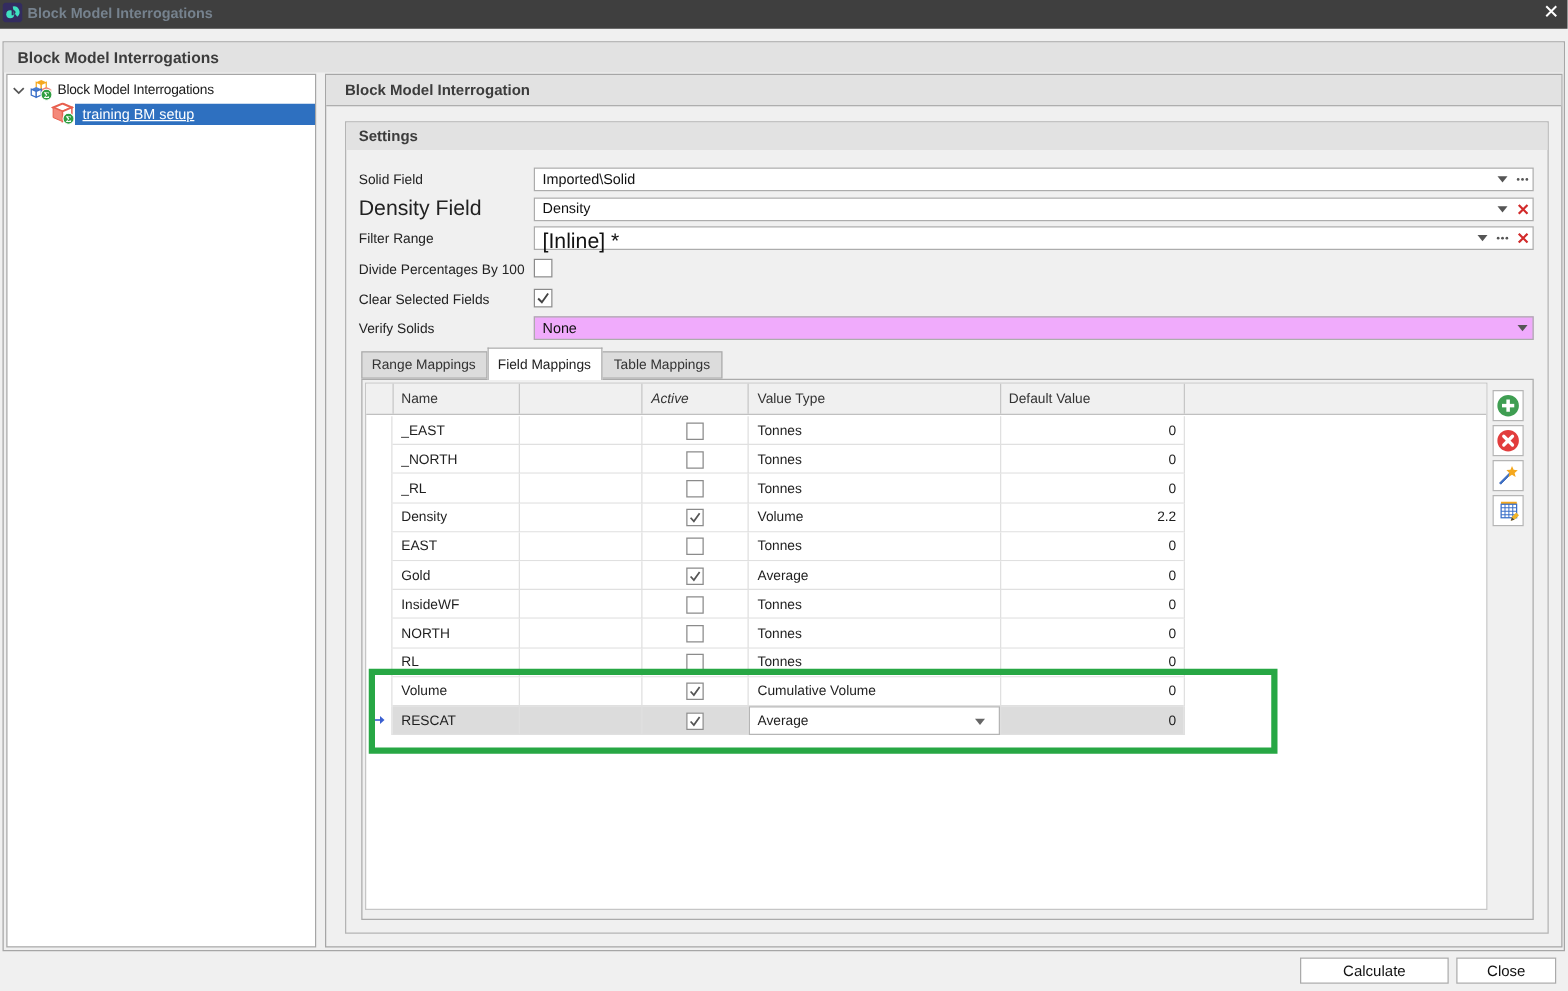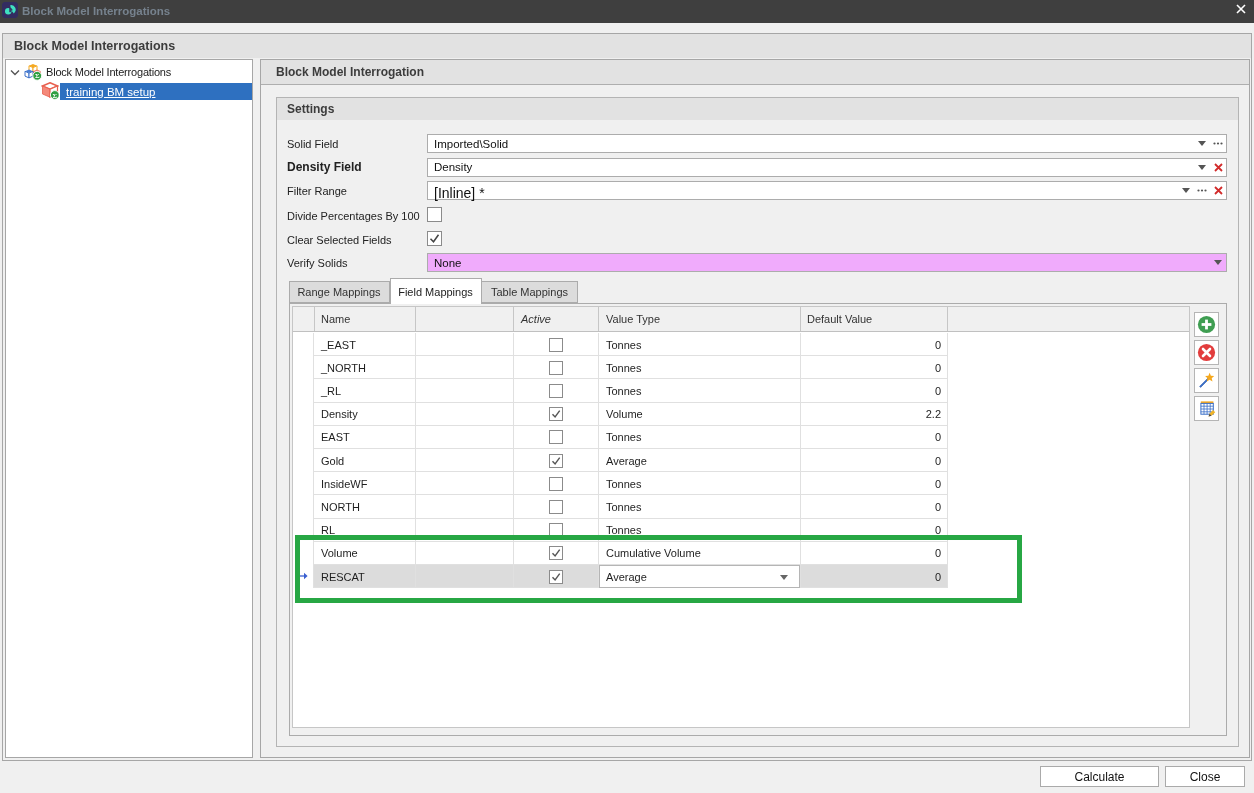--- a/index.html
+++ b/index.html
@@ -64,21 +64,21 @@
 
 <div style="position:absolute;left:260px;top:59px;width:990px;height:699px;border:1px solid #a6a6a6;box-sizing:border-box;background:#f0f0f0;"></div>
 <div style="position:absolute;left:261px;top:60px;width:988px;height:25px;background:#e2e2e2;border-bottom:1px solid #aeaeae;box-sizing:border-box;"></div>
 <div style="position:absolute;left:276px;top:60px;height:24px;display:flex;align-items:center;font-size:12px;font-weight:bold;color:#3c3c3c;">Block Model Interrogation</div>
 
 <div style="position:absolute;left:276px;top:97px;width:963px;height:650px;border:1px solid #b4b4b4;box-sizing:border-box;background:#f0f0f0;"></div>
 <div style="position:absolute;left:277px;top:98px;width:961px;height:22px;background:#e2e2e2;"></div>
 <div style="position:absolute;left:287px;top:98px;height:22px;display:flex;align-items:center;font-size:12px;font-weight:bold;color:#3c3c3c;">Settings</div>
 
 <div style="position:absolute;left:287px;top:134px;height:19px;display:flex;align-items:center;font-size:11px;color:#222;">Solid Field</div>
-<div style="position:absolute;left:287px;top:157.5px;height:19px;display:flex;align-items:center;font-size:12px;color:#222;font-weight:bold;">Density Field</div>
+<div style="position:absolute;left:287px;top:157.5px;height:19px;display:flex;align-items:center;font-size:17px;color:#222;">Density Field</div>
 <div style="position:absolute;left:287px;top:181px;height:19px;display:flex;align-items:center;font-size:11px;color:#222;">Filter Range</div>
 <div style="position:absolute;left:287px;top:206.5px;height:19px;display:flex;align-items:center;font-size:11px;color:#222;">Divide Percentages By 100</div>
 <div style="position:absolute;left:287px;top:230.5px;height:19px;display:flex;align-items:center;font-size:11px;color:#222;">Clear Selected Fields</div>
 <div style="position:absolute;left:287px;top:253px;height:19px;display:flex;align-items:center;font-size:11px;color:#222;">Verify Solids</div>
 <div style="position:absolute;left:427px;top:134px;width:800px;height:19px;background:#fff;border:1px solid #acacac;box-sizing:border-box;">
     <div style="position:absolute;left:6px;top:0;height:17px;display:flex;align-items:center;font-size:11.5px;color:#111;">Imported\Solid</div>
     <div style="position:absolute;left:782px;top:0;width:16px;height:17px;display:flex;align-items:center;justify-content:center;">
       <svg width="10" height="3" viewBox="0 0 10 3">
         <circle cx="1.5" cy="1.5" r="1.1" fill="#555"></circle>
         <circle cx="5" cy="1.5" r="1.1" fill="#555"></circle>
@@ -94,21 +94,21 @@
     <div style="position:absolute;left:782px;top:0;width:16px;height:17px;display:flex;align-items:center;justify-content:center;">
       <svg width="9" height="9" viewBox="0 0 9 9">
         <path d="M1 1l7 7M8 1l-7 7" stroke="#d22b2b" stroke-width="1.8"></path>
       </svg>
     </div>
     <div style="position:absolute;left:766px;top:0;width:16px;height:17px;display:flex;align-items:center;justify-content:center;">
       <div style="width:0;height:0;border-left:4px solid transparent;border-right:4px solid transparent;border-top:5px solid #555;"></div>
     </div>
   </div>
 <div style="position:absolute;left:427px;top:181px;width:800px;height:19px;background:#fff;border:1px solid #acacac;box-sizing:border-box;">
-    <div style="position:absolute;left:6px;top:0;height:22px;display:flex;align-items:center;font-size:14px;color:#111;">[Inline] *</div>
+    <div style="position:absolute;left:6px;top:0;height:22px;display:flex;align-items:center;font-size:17px;color:#111;">[Inline] *</div>
     <div style="position:absolute;left:782px;top:0;width:16px;height:17px;display:flex;align-items:center;justify-content:center;">
       <svg width="9" height="9" viewBox="0 0 9 9">
         <path d="M1 1l7 7M8 1l-7 7" stroke="#d22b2b" stroke-width="1.8"></path>
       </svg>
     </div>
     <div style="position:absolute;left:766px;top:0;width:16px;height:17px;display:flex;align-items:center;justify-content:center;">
       <svg width="10" height="3" viewBox="0 0 10 3">
         <circle cx="1.5" cy="1.5" r="1.1" fill="#555"></circle>
         <circle cx="5" cy="1.5" r="1.1" fill="#555"></circle>
         <circle cx="8.5" cy="1.5" r="1.1" fill="#555"></circle>

